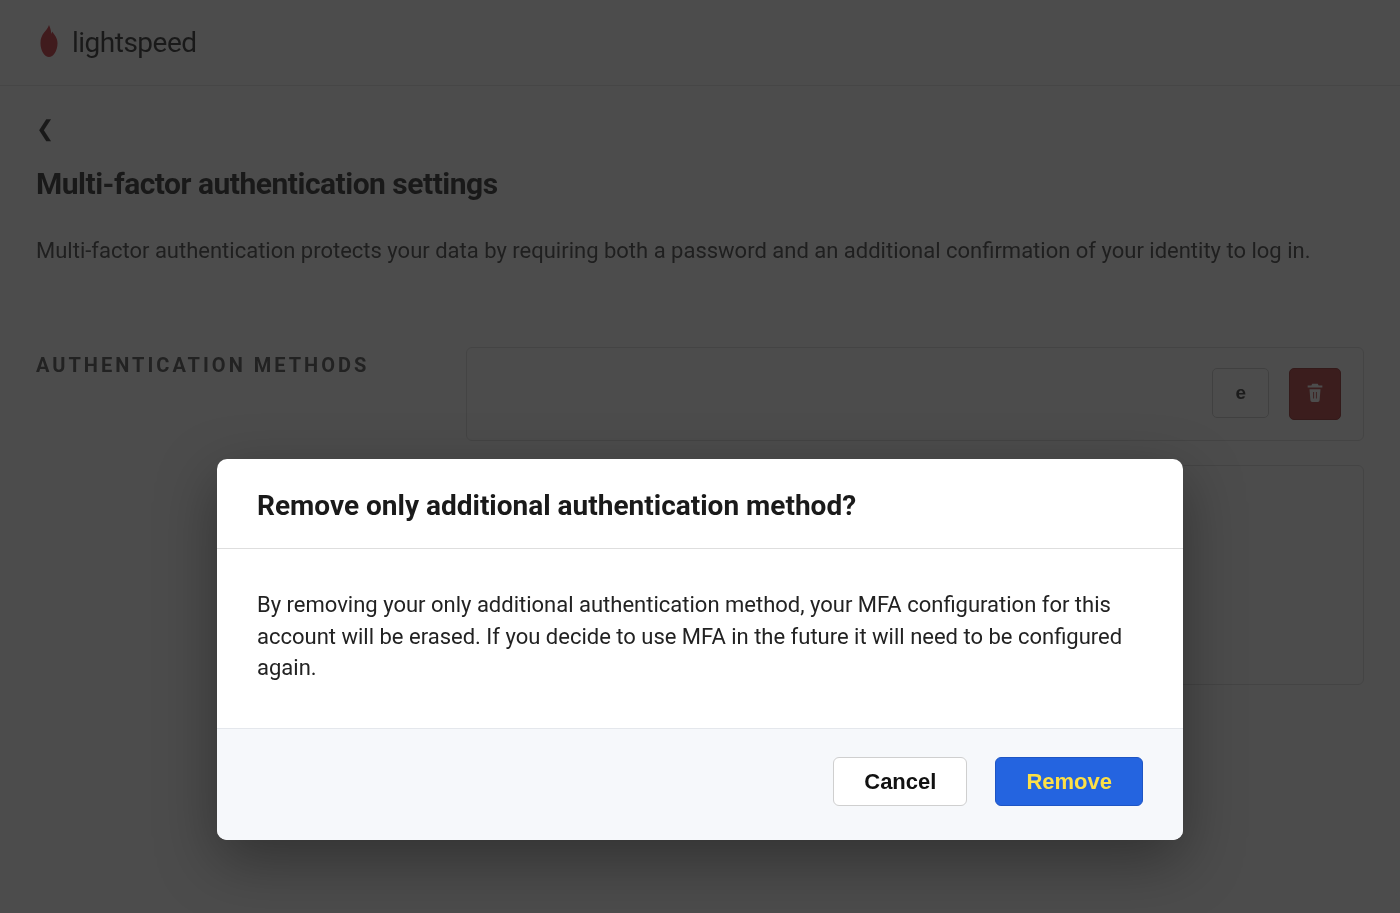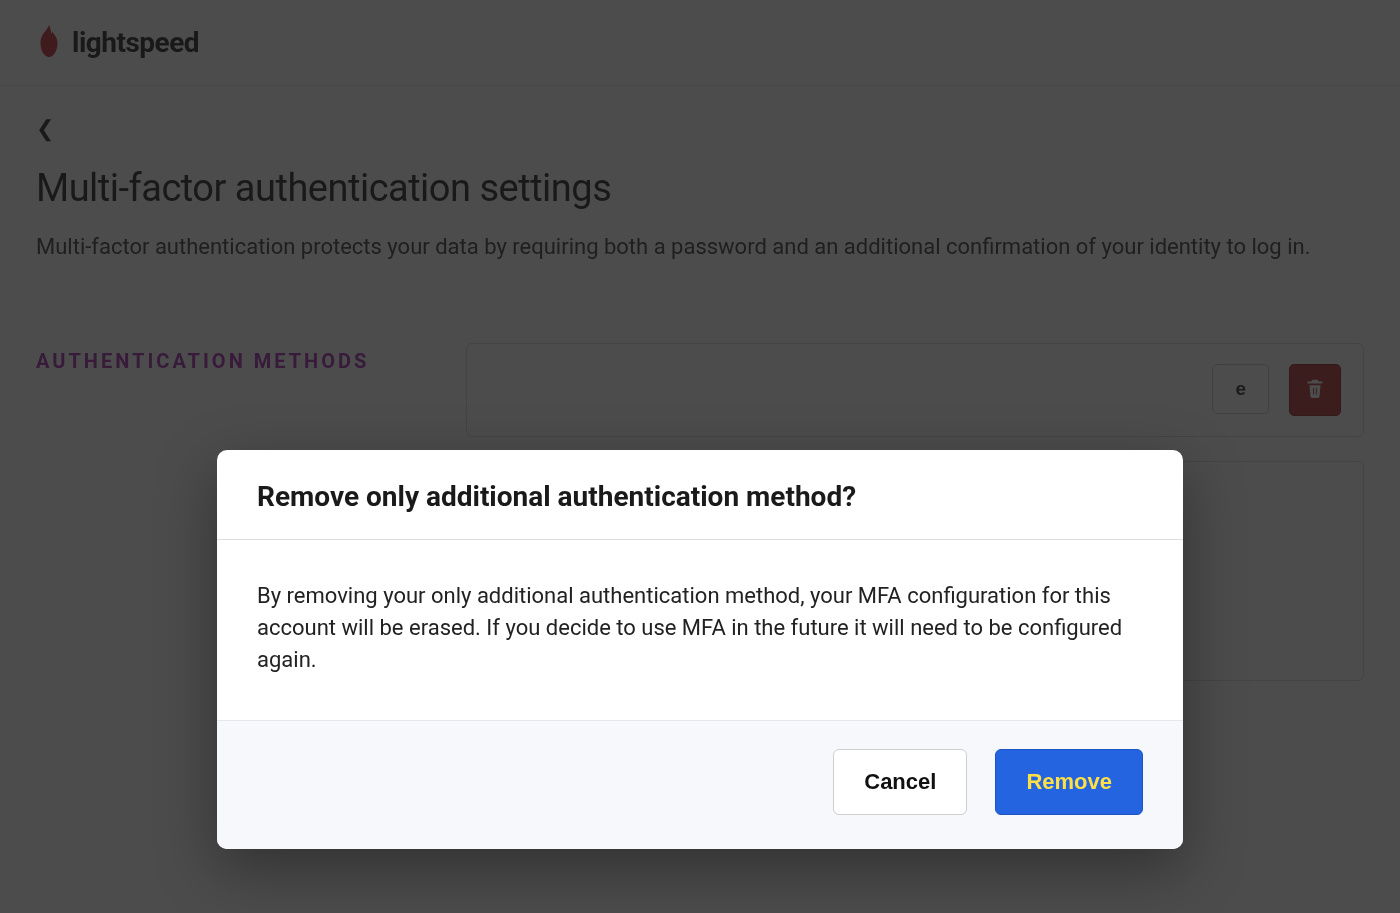--- a/index.html
+++ b/index.html
@@ -9,38 +9,38 @@
   
   .topbar {
     height: 86px;
     border-bottom: 1px solid #e5e5e5;
     display: flex;
     align-items: center;
     padding: 0 36px;
   }
   .logo { display: flex; align-items: center; gap: 10px; }
   .logo svg { width: 26px; height: 32px; }
-  .logo-text { font-size: 28px; font-weight: 700; letter-spacing: -0.5px; color: #1a1a1a; }
+  .logo-text { font-size: 28px; font-weight: 400; letter-spacing: -0.5px; color: #1a1a1a; }
 
   
   .page { padding: 32px 36px 40px 36px; }
   .backlink { display: inline-flex; align-items: center; gap: 14px; cursor: pointer; margin-bottom: 26px; }
   .backlink .chev { font-size: 22px; line-height: 1; }
   .backlink .lbl { font-size: 22px; color: #222; }
 
-  .page-title { font-size: 38px; font-weight: 400; margin-bottom: 21px; letter-spacing: -0.5px; }
+  .page-title { font-size: 30px; font-weight: 700; margin-bottom: 34px; letter-spacing: -0.5px; }
   .page-desc { font-size: 22px; color: #333; line-height: 1.45; }
 
   .section { display: flex; margin-top: 80px; align-items: flex-start; }
   .section-label {
     width: 430px;
     font-size: 20px;
     font-weight: 700;
     letter-spacing: 3px;
-    color: #a21caf;
+    color: #404040;
     text-transform: uppercase;
     padding-top: 6px;
   }
   .methods-col { flex: 1; display: flex; flex-direction: column; gap: 24px; }
   .method-card {
     border: 1px solid #d9d9d9;
     border-radius: 6px;
     background: #fff;
     padding: 26px 28px;
     min-height: 110px;
@@ -109,21 +109,21 @@
     border-bottom: 1px solid #e4e7ec;
   }
   .modal-footer {
     background: #f6f8fb;
     padding: 28px 40px 34px 40px;
     display: flex;
     justify-content: flex-end;
     gap: 28px;
   }
   .modal-btn {
-    height: 66px;
+    height: 49px;
     padding: 12px 30px;
     border-radius: 6px;
     font-size: 22px;
     font-weight: 700;
     display: inline-flex;
     align-items: center;
     cursor: pointer;
   }
   .modal-btn.cancel {
     background: #fff;

